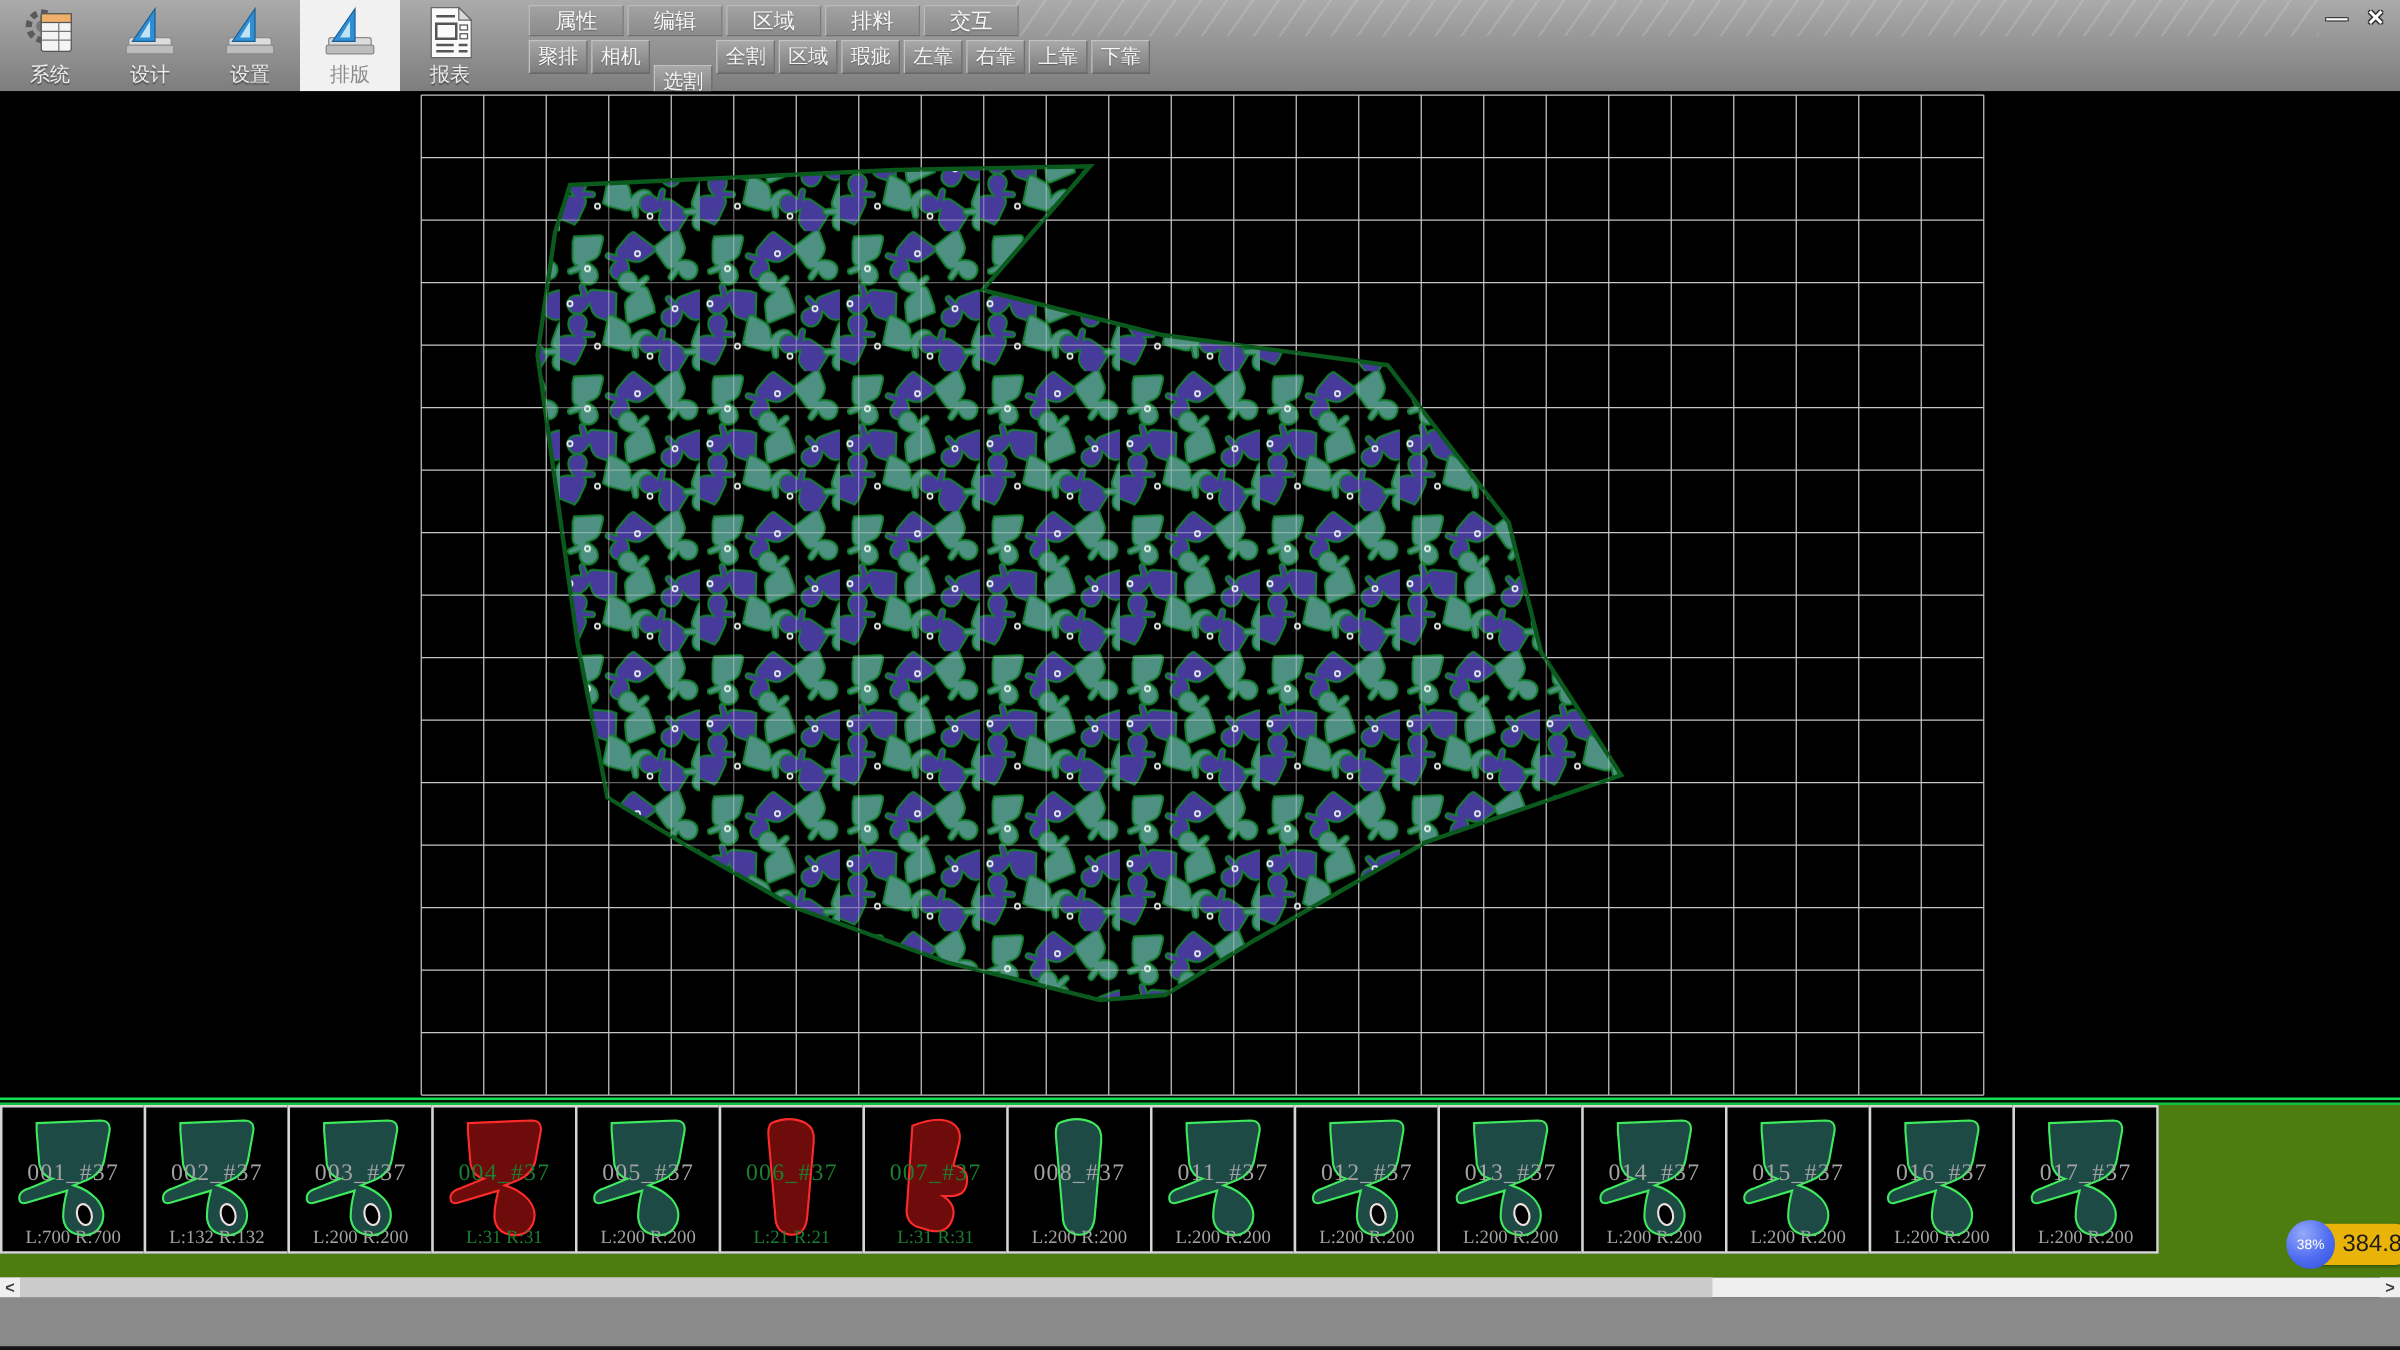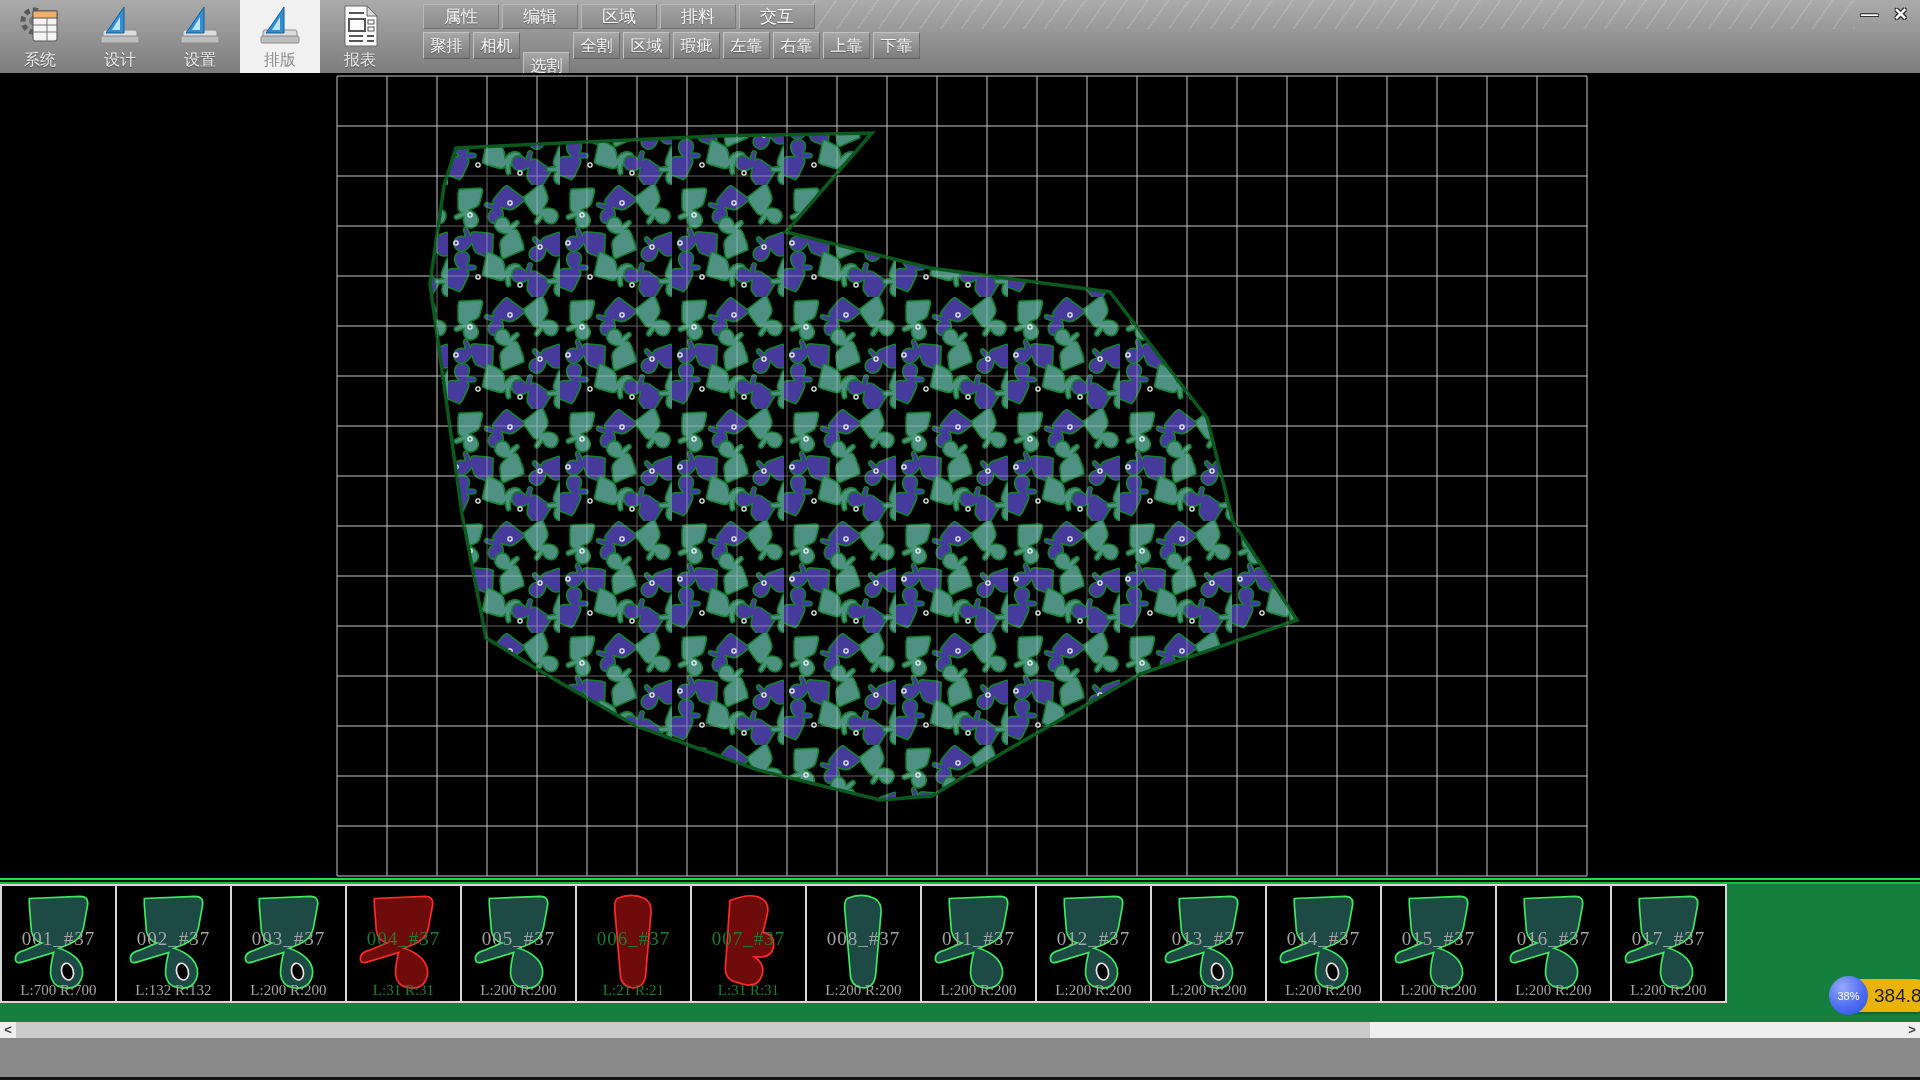--- a/index.html
+++ b/index.html
@@ -37,21 +37,21 @@
 
   
   #canvas-wrap{position:absolute;left:0;top:73px;width:1920px;height:805px;background:#000;}
 
   
   #sep-green{position:absolute;left:0;top:878px;width:1920px;height:6px;background:#021505;}
   #sep-green .g1,#sep-green .g2{position:absolute;left:0;width:100%;height:2px;background:#14e050;}
   #sep-green .g1{top:0;} #sep-green .g2{top:4px;background:#0fc244;}
 
   
-  #thumbs{position:absolute;left:0;top:884px;width:1920px;height:138px;background:#15803d;
+  #thumbs{position:absolute;left:0;top:884px;width:1920px;height:138px;background:#4d7c0f;
           display:flex;overflow:hidden;}
   .thumb{position:relative;box-sizing:border-box;flex:0 0 117px;width:117px;height:119px;
          border:2px solid #d6d6d6;margin-right:-2px;background:#000;}
   .thumb svg{position:absolute;left:4px;top:3px;width:106px;height:108px;}
   .t-title{position:absolute;left:0;top:42px;width:100%;text-align:center;
            font-family:"Liberation Serif",serif;font-size:19px;letter-spacing:1px;}
   .t-lr{position:absolute;left:0;bottom:2px;width:100%;text-align:center;
         font-family:"Liberation Serif",serif;font-size:15px;}
   .c-grey{color:#a3a3a3;} .c-green{color:#1b7f31;}
 

